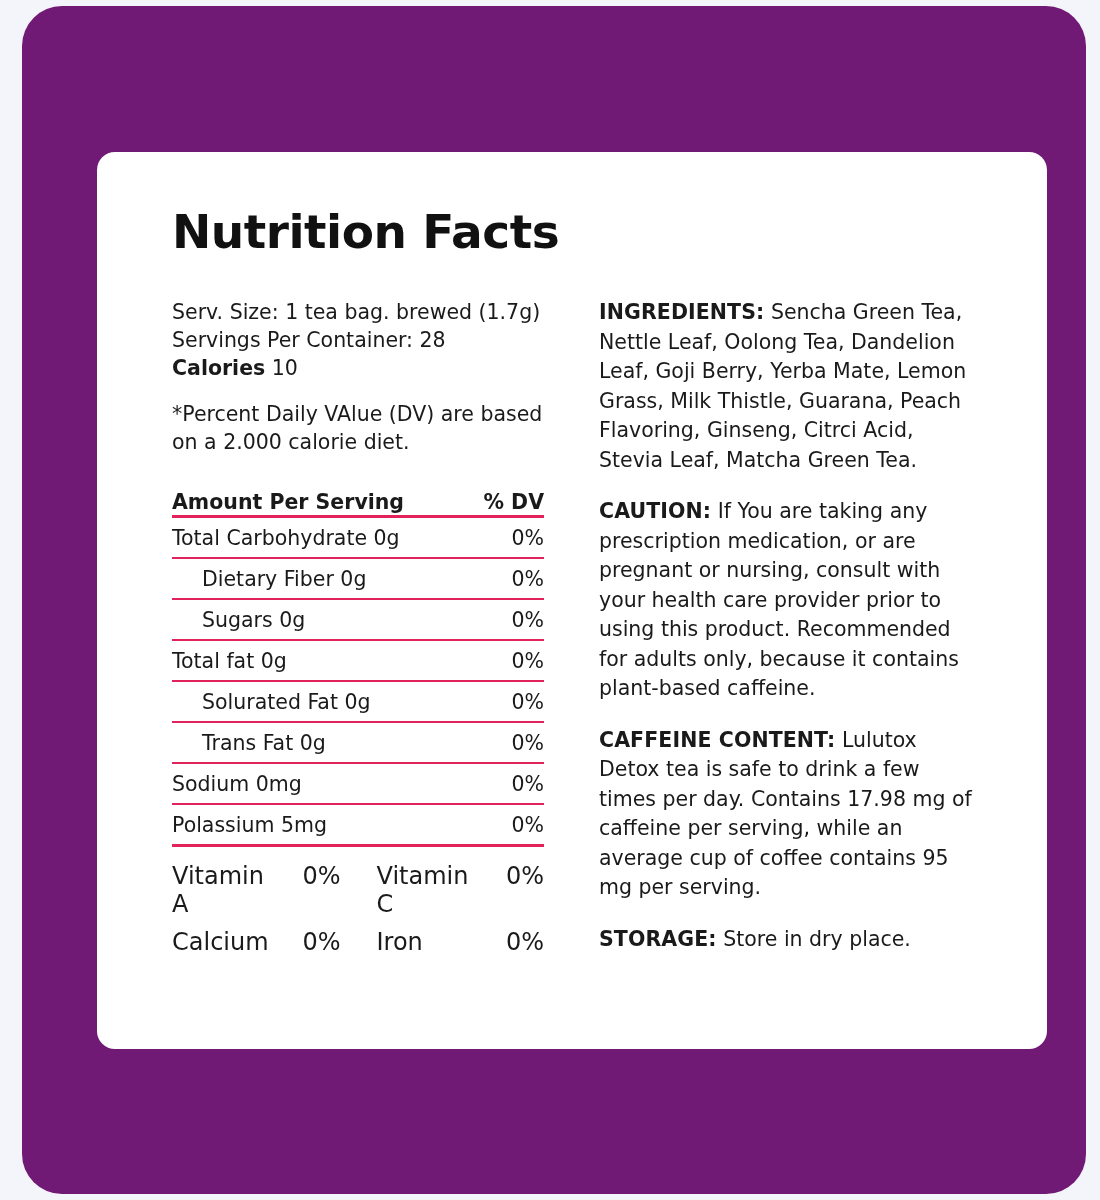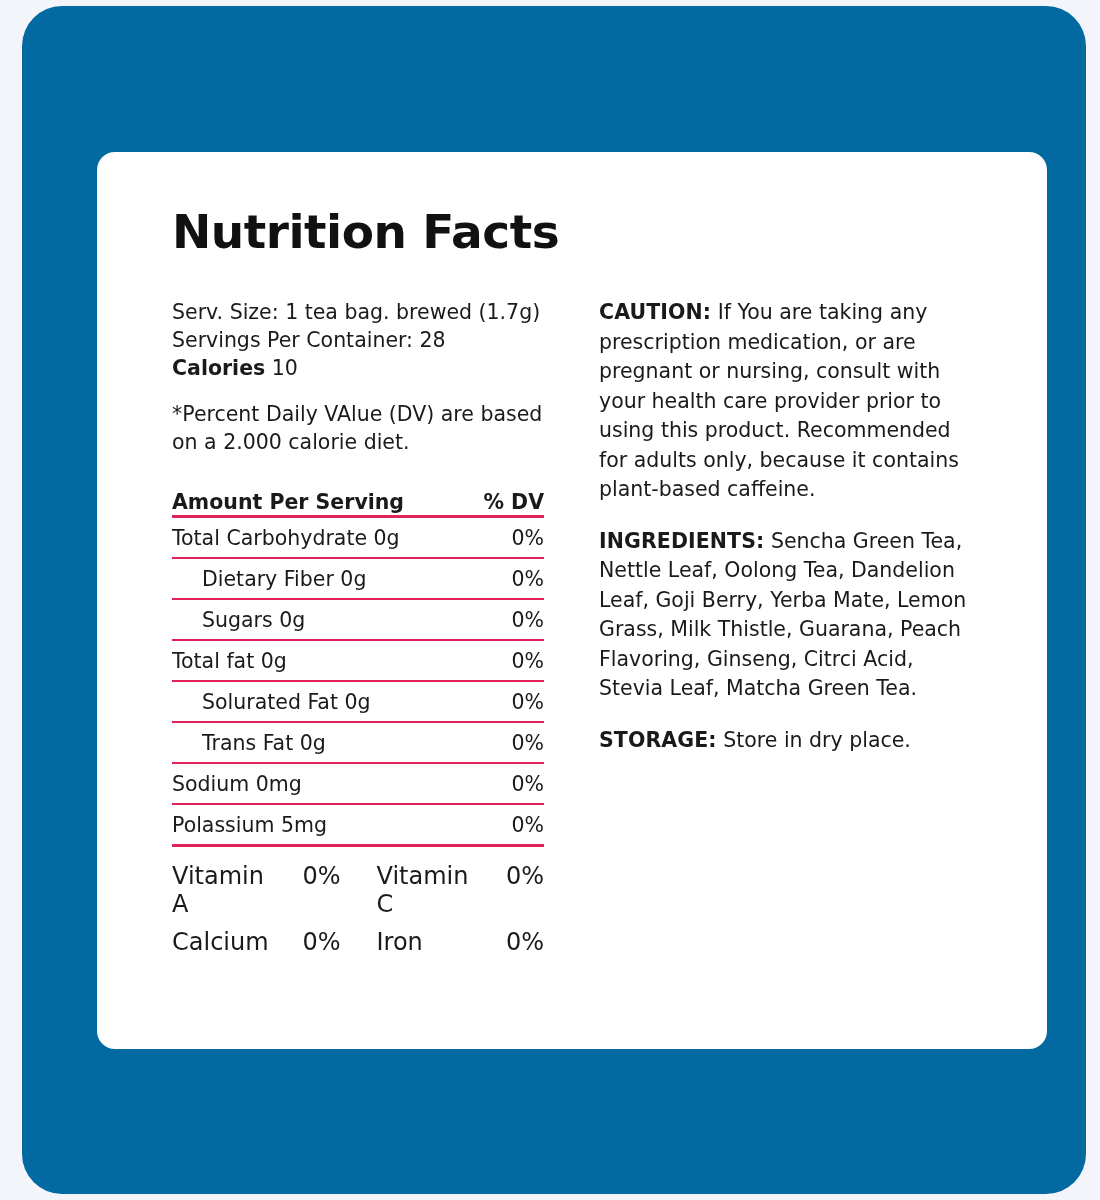--- a/index.html
+++ b/index.html
@@ -13,21 +13,21 @@
     font-family: "DejaVu Sans", "Liberation Sans", sans-serif;
     color: #1a1a1a;
     overflow: hidden;
   }
   .outer-card {
     position: absolute;
     left: 22px;
     top: 6px;
     width: 1064px;
     height: 1188px;
-    background: #0369a1;
+    background: #701a75;
     border-radius: 40px;
   }
   .panel {
     position: absolute;
     left: 75px;
     top: 146px;
     width: 950px;
     height: 897px;
     background: #ffffff;
     border-radius: 18px;
@@ -223,26 +223,30 @@
                 <td class="pct">0%</td>
                 <td>Iron</td>
                 <td class="pct2">0%</td>
               </tr>
             </tbody>
           </table>
         </div>
 
         <div class="col-right">
           <p class="para">
+            <b>INGREDIENTS:</b>
+            <span>Sencha Green Tea, Nettle Leaf, Oolong Tea, Dandelion Leaf, Goji Berry, Yerba Mate, Lemon Grass, Milk Thistle, Guarana, Peach Flavoring, Ginseng, Citrci Acid, Stevia Leaf, Matcha Green Tea.</span>
+          </p>
+          <p class="para">
             <b>CAUTION:</b>
             <span>If You are taking any prescription medication, or are pregnant or nursing, consult with your health care provider prior to using this product. Recommended for adults only, because it contains plant-based caffeine.</span>
           </p>
           <p class="para">
-            <b>INGREDIENTS:</b>
-            <span>Sencha Green Tea, Nettle Leaf, Oolong Tea, Dandelion Leaf, Goji Berry, Yerba Mate, Lemon Grass, Milk Thistle, Guarana, Peach Flavoring, Ginseng, Citrci Acid, Stevia Leaf, Matcha Green Tea.</span>
+            <b>CAFFEINE CONTENT:</b>
+            <span>Lulutox Detox tea is safe to drink a few times per day. Contains 17.98 mg of caffeine per serving, while an average cup of coffee contains 95 mg per serving.</span>
           </p>
           <p class="para">
             <b>STORAGE:</b>
             <span>Store in dry place.</span>
           </p>
         </div>
 
       </div>
     </div>
   </div>

